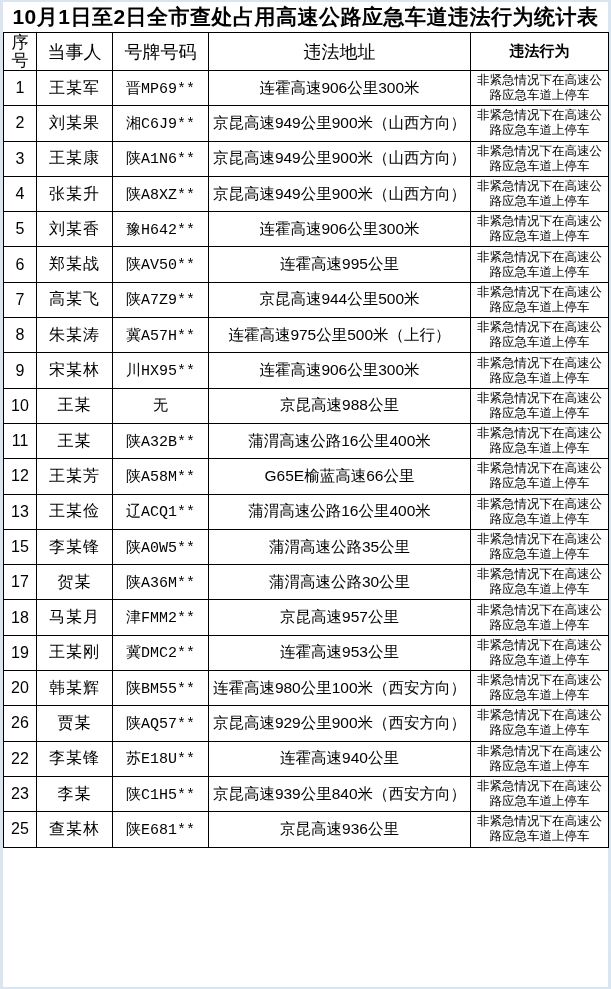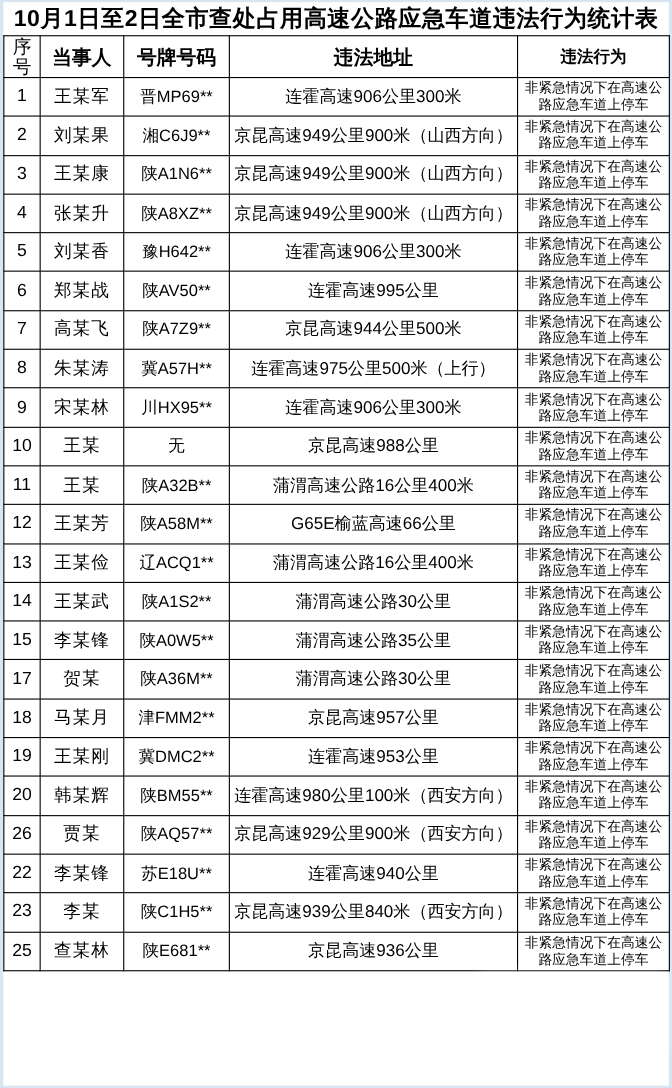--- a/index.html
+++ b/index.html
@@ -38,25 +38,25 @@
     text-align:center;
     vertical-align:middle;
     padding:0 2px;
     overflow:hidden;
   }
   table.stats thead tr { height:38px; }
   table.stats tbody tr { height:35.3px; }
   th.h-no     { font-size:17px; font-weight:normal; line-height:18px; }
   th.h-name,
   th.h-plate,
-  th.h-addr   { font-size:18px; font-weight:bold; }
+  th.h-addr   { font-size:18px; font-weight:normal; }
   th.h-beh    { font-size:15px; font-weight:bold; }
   td.c-no     { font-size:16px; }
   td.c-name   { font-size:16px; letter-spacing:1px; }
-  td.c-plate  { font-size:15px; font-family:Liberation Sans, sans-serif; }
+  td.c-plate  { font-size:15px; font-family:Liberation Mono, monospace; }
   td.c-addr   { font-size:15.5px; }
   td.c-beh    { font-size:12.5px; line-height:15px; padding:0 4px; }
   .watermark {
     position:absolute;
     left:430px; top:882px;
     width:172px; height:78px;
     background:rgba(255,255,255,0.42);
     filter:blur(5px);
     border-radius:10px;
     pointer-events:none;
@@ -173,27 +173,20 @@
     <td class="c-beh">非紧急情况下在高速公路应急车道上停车</td>
   </tr>
           <tr>
     <td class="c-no">13</td>
     <td class="c-name">王某俭</td>
     <td class="c-plate">辽ACQ1**</td>
     <td class="c-addr">蒲渭高速公路16公里400米</td>
     <td class="c-beh">非紧急情况下在高速公路应急车道上停车</td>
   </tr>
           <tr>
-    <td class="c-no">14</td>
-    <td class="c-name">王某武</td>
-    <td class="c-plate">陕A1S2**</td>
-    <td class="c-addr">蒲渭高速公路30公里</td>
-    <td class="c-beh">非紧急情况下在高速公路应急车道上停车</td>
-  </tr>
-          <tr>
     <td class="c-no">15</td>
     <td class="c-name">李某锋</td>
     <td class="c-plate">陕A0W5**</td>
     <td class="c-addr">蒲渭高速公路35公里</td>
     <td class="c-beh">非紧急情况下在高速公路应急车道上停车</td>
   </tr>
           <tr>
     <td class="c-no">17</td>
     <td class="c-name">贺某</td>
     <td class="c-plate">陕A36M**</td>

